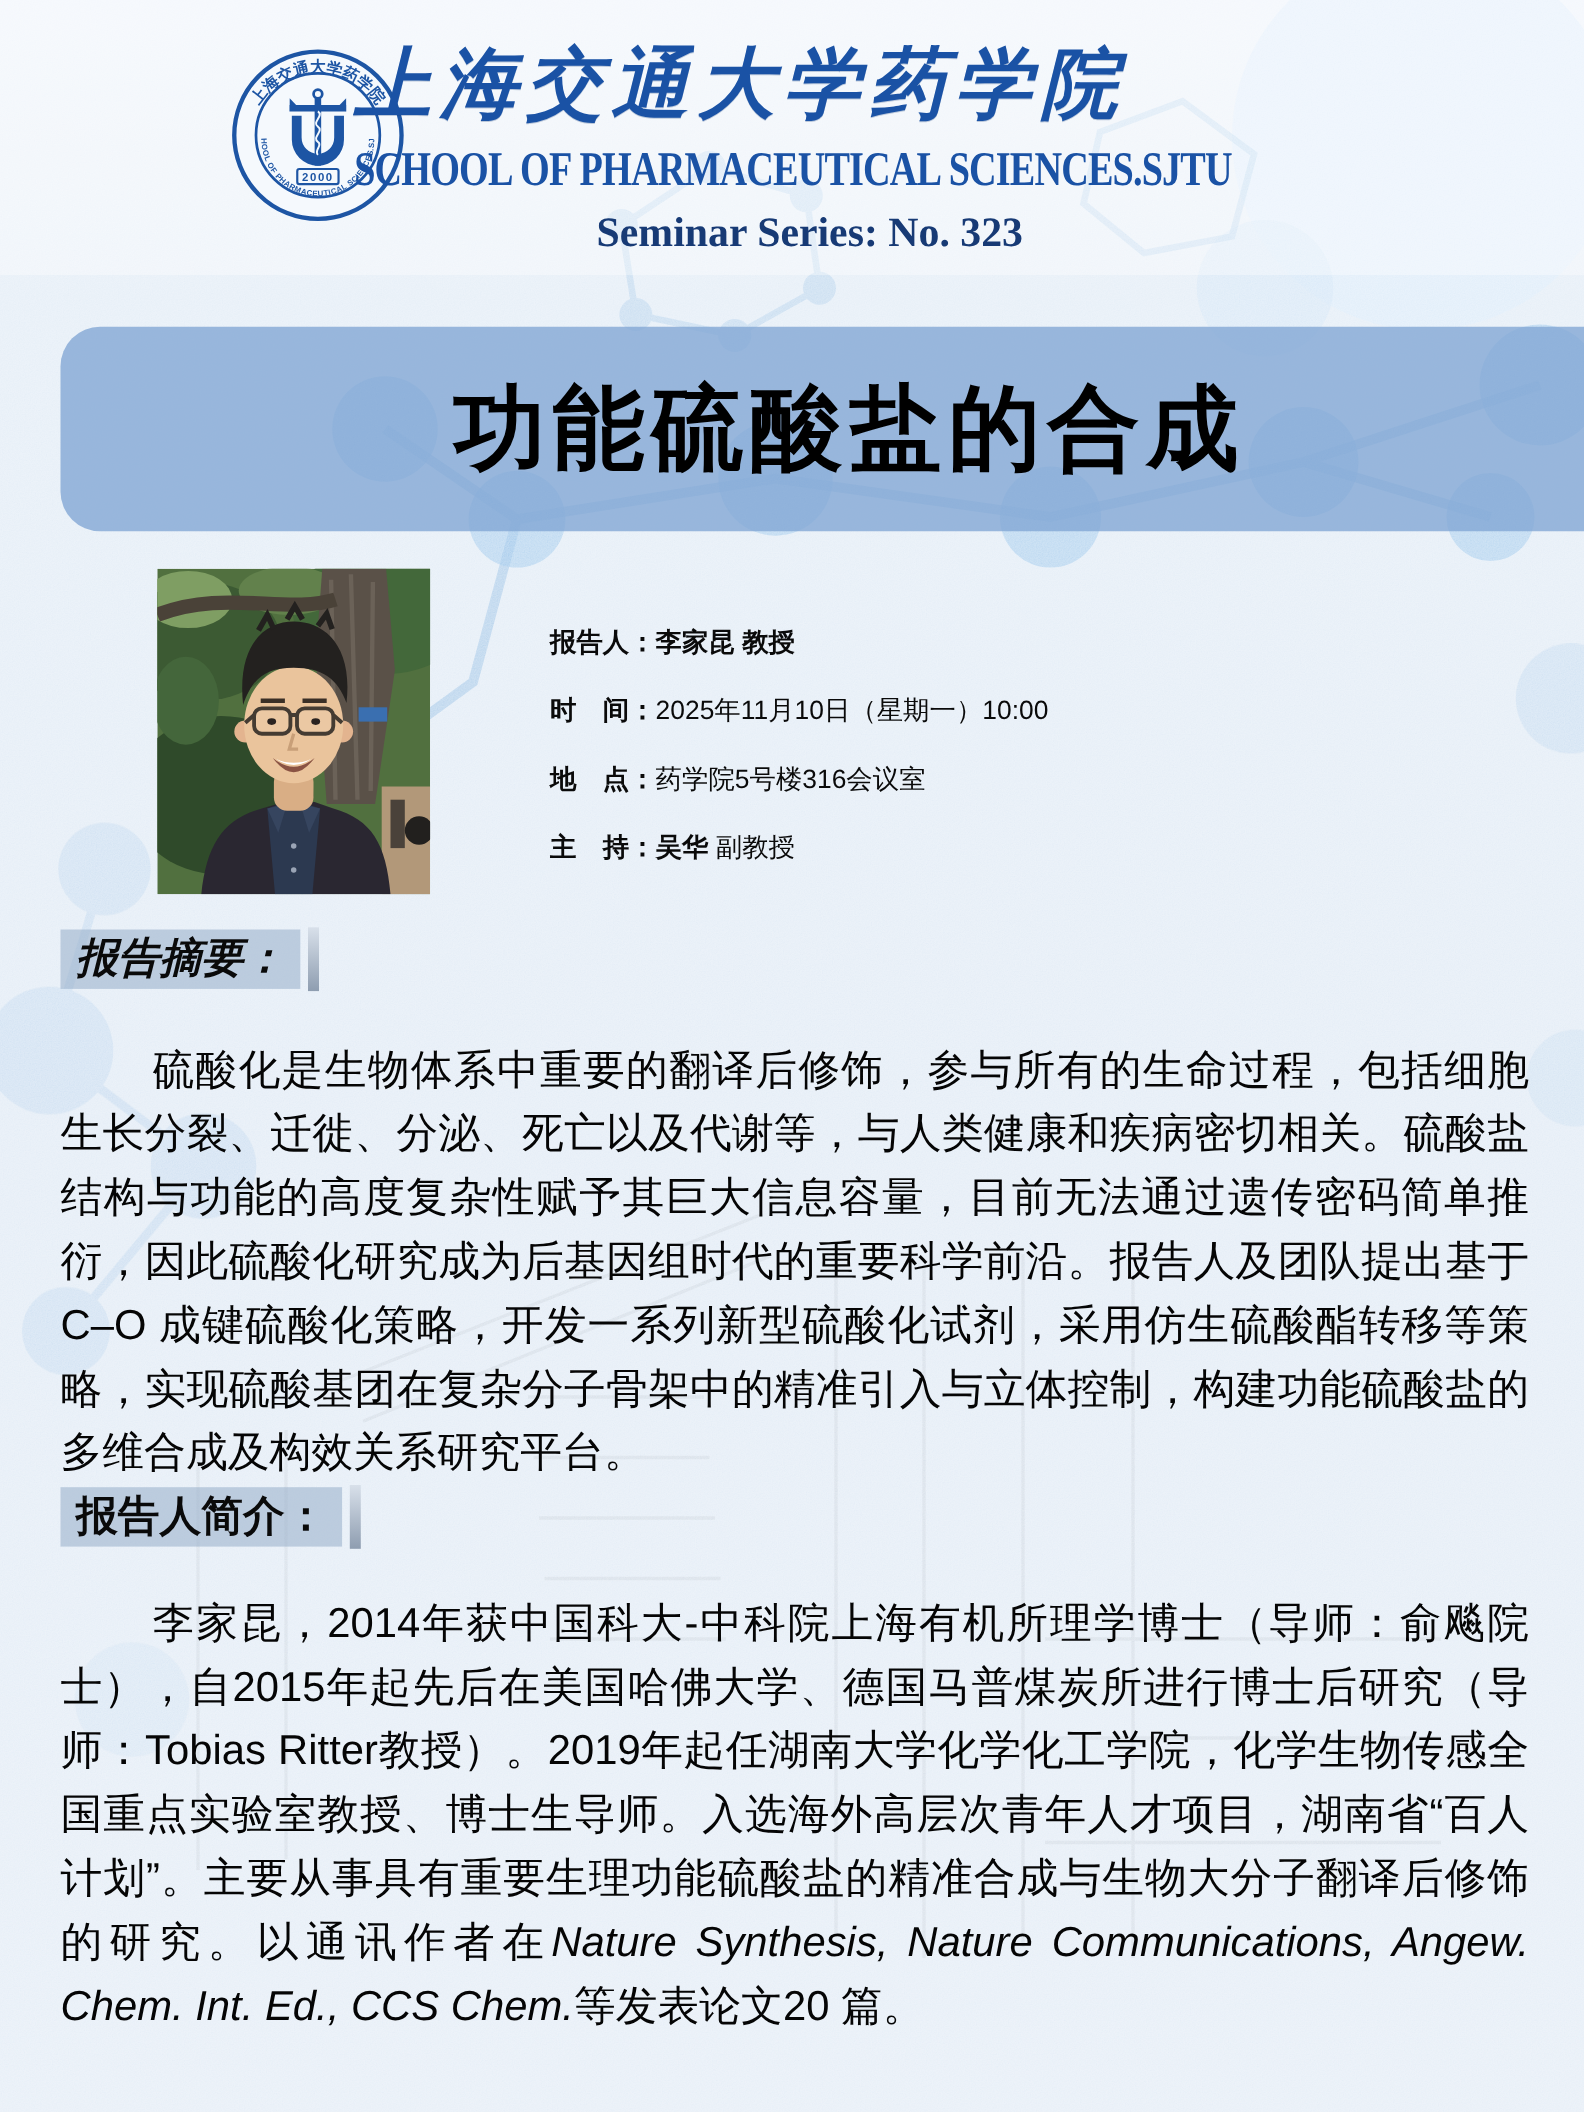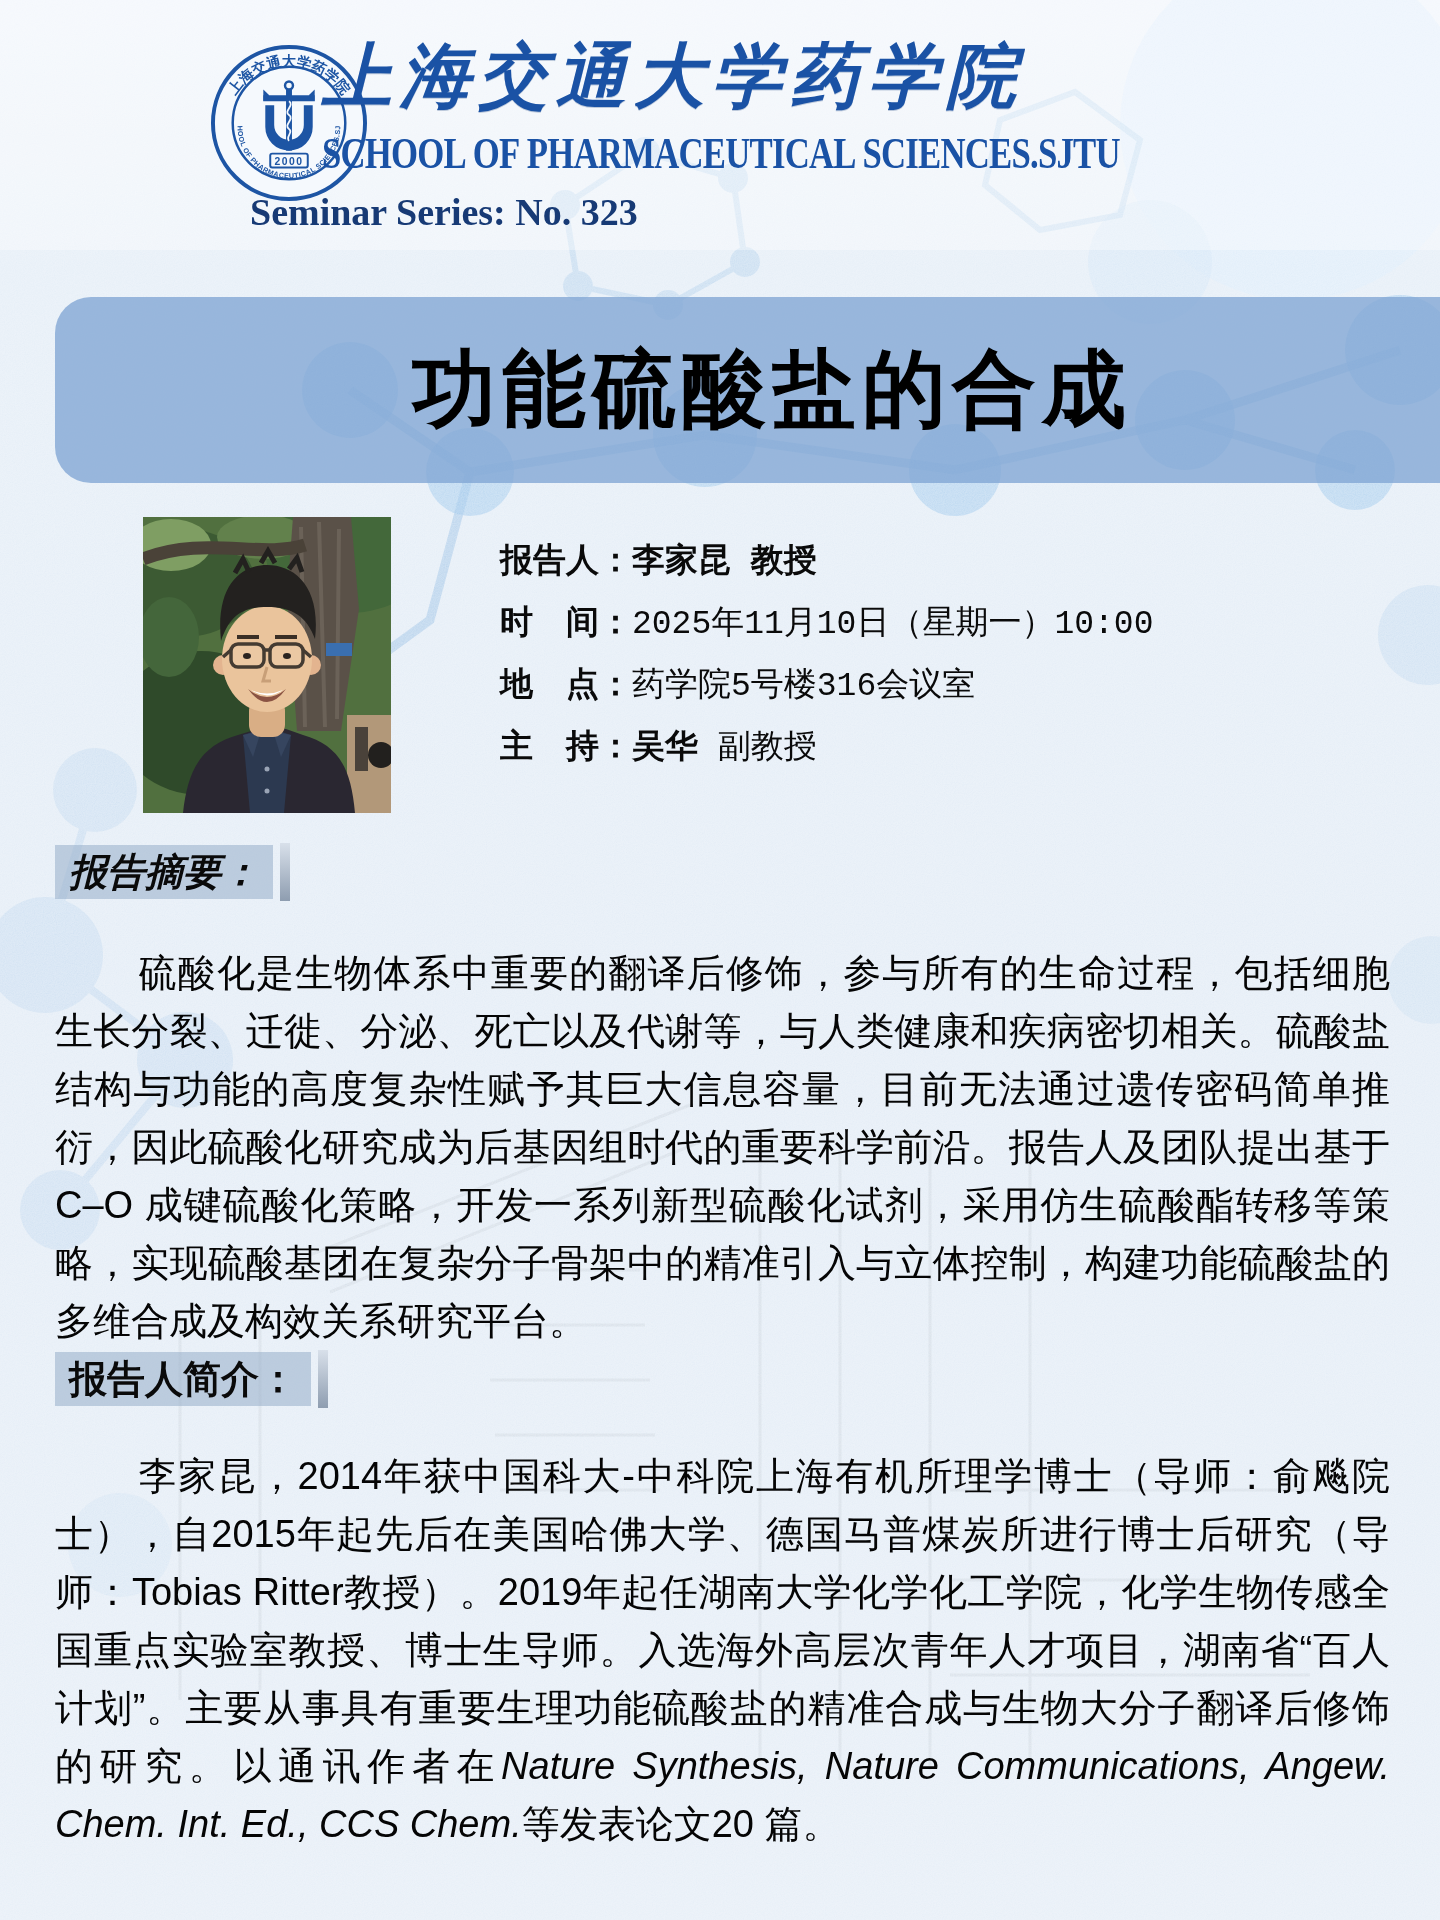--- a/index.html
+++ b/index.html
@@ -11,33 +11,33 @@
 
   
   .logo{position:absolute;left:210px;top:44px;width:158px;height:158px;}
   .school-cn{position:absolute;left:322px;top:30px;width:720px;
              font-size:70px;font-weight:700;font-style:italic;letter-spacing:8px;
              color:#1a52a5;white-space:nowrap;text-shadow:0 1px 0 rgba(20,60,120,.25);}
   .school-en{position:absolute;left:322px;top:128px;
              font-family:"Liberation Serif",serif;font-weight:700;font-size:44px;
              color:#1a52a5;white-space:nowrap;letter-spacing:-1px;word-spacing:1px;
              transform:scaleX(.79);transform-origin:left center;}
-  .seminar{position:absolute;left:250px;top:190px;width:680px;text-align:left;
+  .seminar{position:absolute;left:250px;top:190px;width:680px;text-align:right;
            font-family:"Liberation Serif",serif;font-weight:700;font-size:38px;color:#173a75;}
 
   
   .banner{position:absolute;left:55px;top:297px;width:1434px;height:186px;
           background:rgba(128,165,212,.78);border-radius:36px;
           display:flex;align-items:center;justify-content:center;}
   .banner h1{margin:0;font-size:84px;font-weight:800;letter-spacing:6px;color:#000;}
 
   
   .photo{position:absolute;left:143px;top:517px;width:248px;height:296px;}
   .rows{position:absolute;left:500px;top:538px;width:860px;}
-  .row{height:62px;display:flex;align-items:flex-start;font-size:33px;white-space:pre;font-family:Liberation Mono, monospace;}
+  .row{height:62px;display:flex;align-items:flex-end;font-size:24px;white-space:pre;}
   .row .lab{font-weight:700;}
   .row .b{font-weight:700;}
   .row .r{font-weight:400;}
 
   
   .hl{position:absolute;display:flex;gap:7px;align-items:flex-start;}
   .hl-text{background:rgba(150,173,201,.55);padding:0 14px;height:54px;line-height:54px;
            font-size:38px;font-weight:700;color:#0a0a0a;}
   .hl-accent{width:10px;height:58px;margin-top:-2px;
              background:linear-gradient(180deg,#d8e0ea,#8e9db0);}

